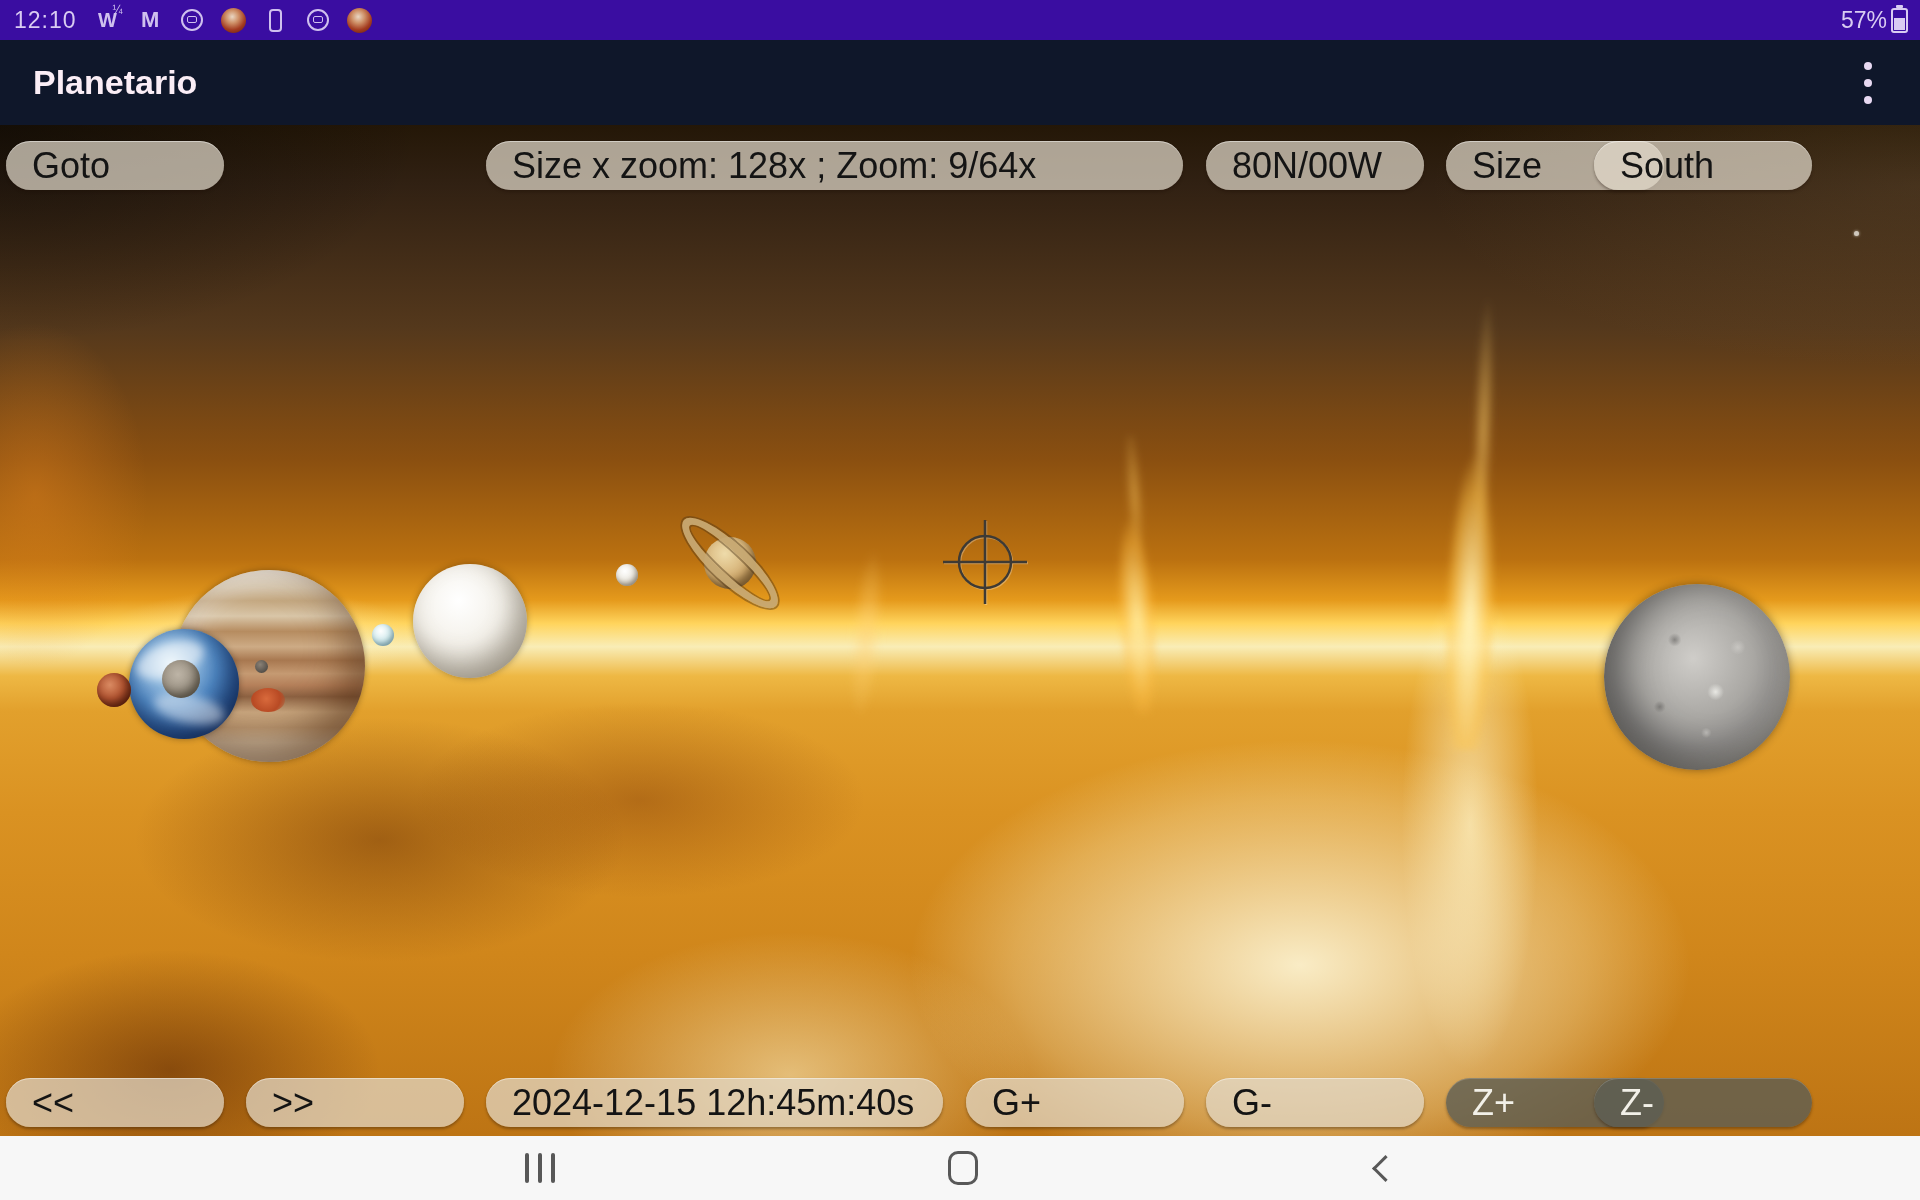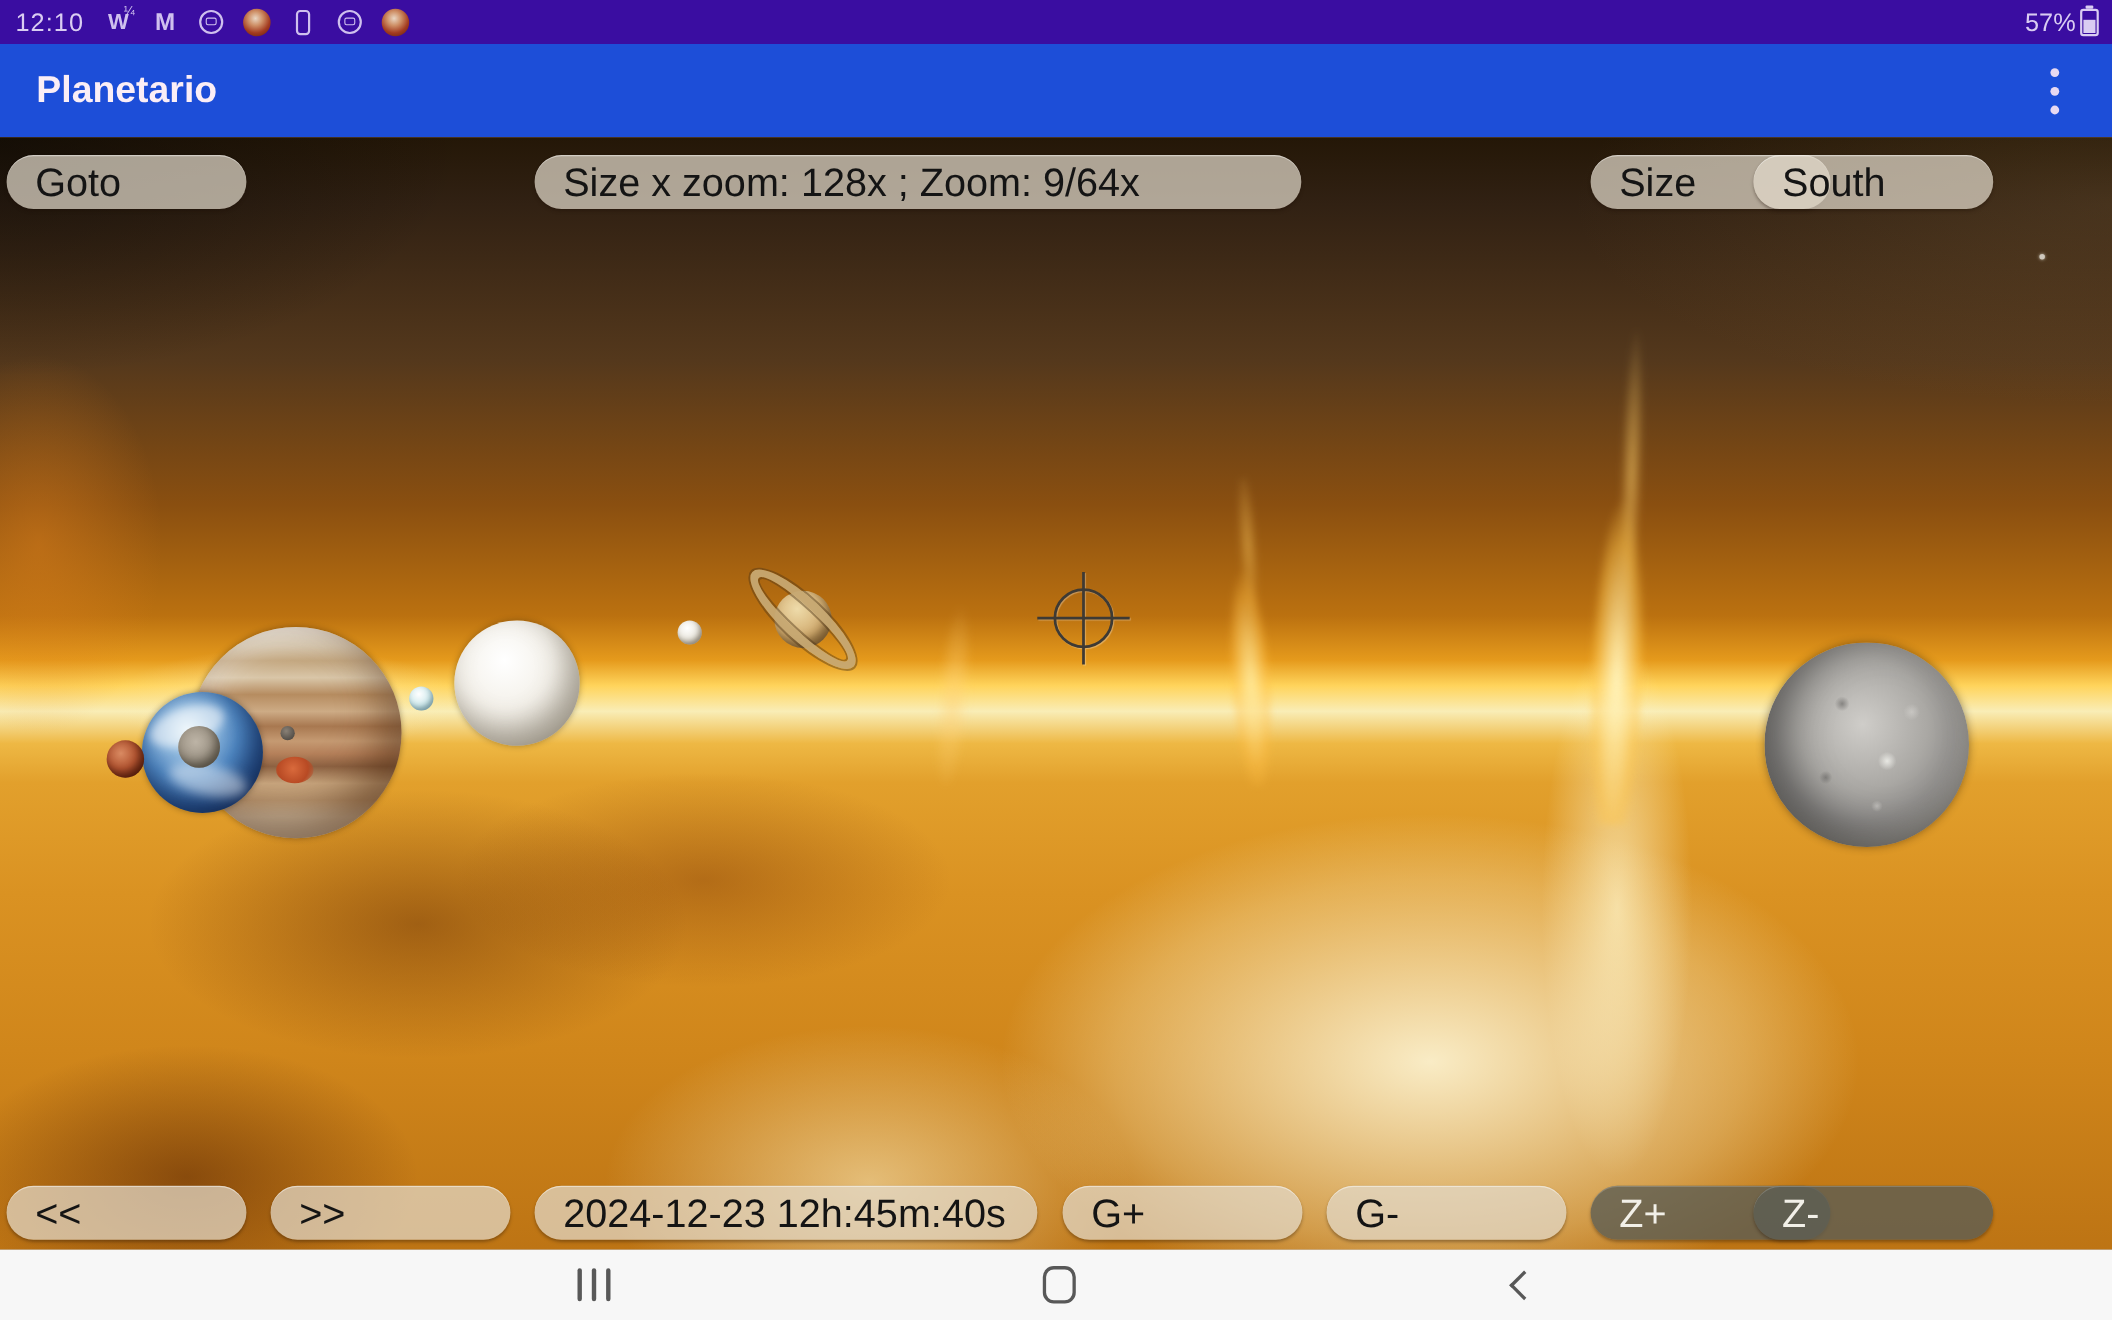--- a/index.html
+++ b/index.html
@@ -20,21 +20,21 @@
   .circ::after{content:"";position:absolute;left:8px;top:9px;width:8px;height:5px;border:1px solid #cfc0ee;border-radius:2px;}
   .appdot{width:25px;height:25px;border-radius:50%;
     background:radial-gradient(circle at 45% 35%,#e9d6c3 0%,#cf9168 30%,#a33b20 62%,#5f1d10 95%);}
   .phone{width:13px;height:23px;border:2px solid #cfc0ee;border-radius:4px;box-sizing:border-box;}
   #statusbar .right{margin-left:auto;display:flex;align-items:center;gap:4px;margin-right:12px;}
   .battery{position:relative;width:17px;height:25px;border:2px solid #d9ccf2;border-radius:3px;box-sizing:border-box;}
   .battery .nub{position:absolute;top:-5px;left:3px;width:7px;height:3px;background:#d9ccf2;border-radius:1px;}
   .battery .fill{position:absolute;left:1px;right:1px;bottom:1px;height:57%;background:#d9ccf2;}
 
   
-  #appbar{position:absolute;left:0;top:40px;width:1920px;height:85px;background:#1d4ed8;
+  #appbar{position:absolute;left:0;top:40px;width:1920px;height:85px;background:#0f172a;
     display:flex;align-items:center;}
   #appbar .title{margin-left:33px;color:#fbeef6;font-size:34px;font-weight:bold;}
   .kebab{margin-left:auto;margin-right:32px;width:40px;height:56px;display:flex;flex-direction:column;
     align-items:center;justify-content:center;gap:9px;cursor:pointer;}
   .kebab i{width:8px;height:8px;border-radius:50%;background:#e8d9f2;}
 
   
   #stage{position:absolute;left:0;top:125px;width:1920px;height:1011px;overflow:hidden;
     background-color:#bd7414;
     background-image:
@@ -221,28 +221,29 @@
       <g stroke="#3e3a34" stroke-width="2.5" fill="none">
         <circle cx="55" cy="55" r="26"></circle>
         <line x1="13" y1="55" x2="97" y2="55"></line>
         <line x1="55" y1="13" x2="55" y2="97"></line>
       </g>
     </svg>
 
     <div class="btnrow" id="row-top">
       <div class="btn c1">Goto</div>
       <div class="btn c3-wide3">Size x zoom: 128x ; Zoom: 9/64x</div>
+      <div class="btn c6">80N/00W</div>
       <div class="btn c7">Size</div>
       <div class="btn c8">South</div>
     </div>
 
     <div class="btnrow" id="row-bottom">
       <div class="btn c1">&lt;&lt;</div>
       <div class="btn c2">&gt;&gt;</div>
-      <div class="btn c3-wide2">2024-12-23 12h:45m:40s</div>
+      <div class="btn c3-wide2">2024-12-15 12h:45m:40s</div>
       <div class="btn c5">G+</div>
       <div class="btn c6">G-</div>
       <div class="btn dark c7">Z+</div>
       <div class="btn dark c8">Z-</div>
     </div>
   </div>
 
   <div id="navbar">
     <div class="navzone" id="nav-recents">
       <span class="recents">

